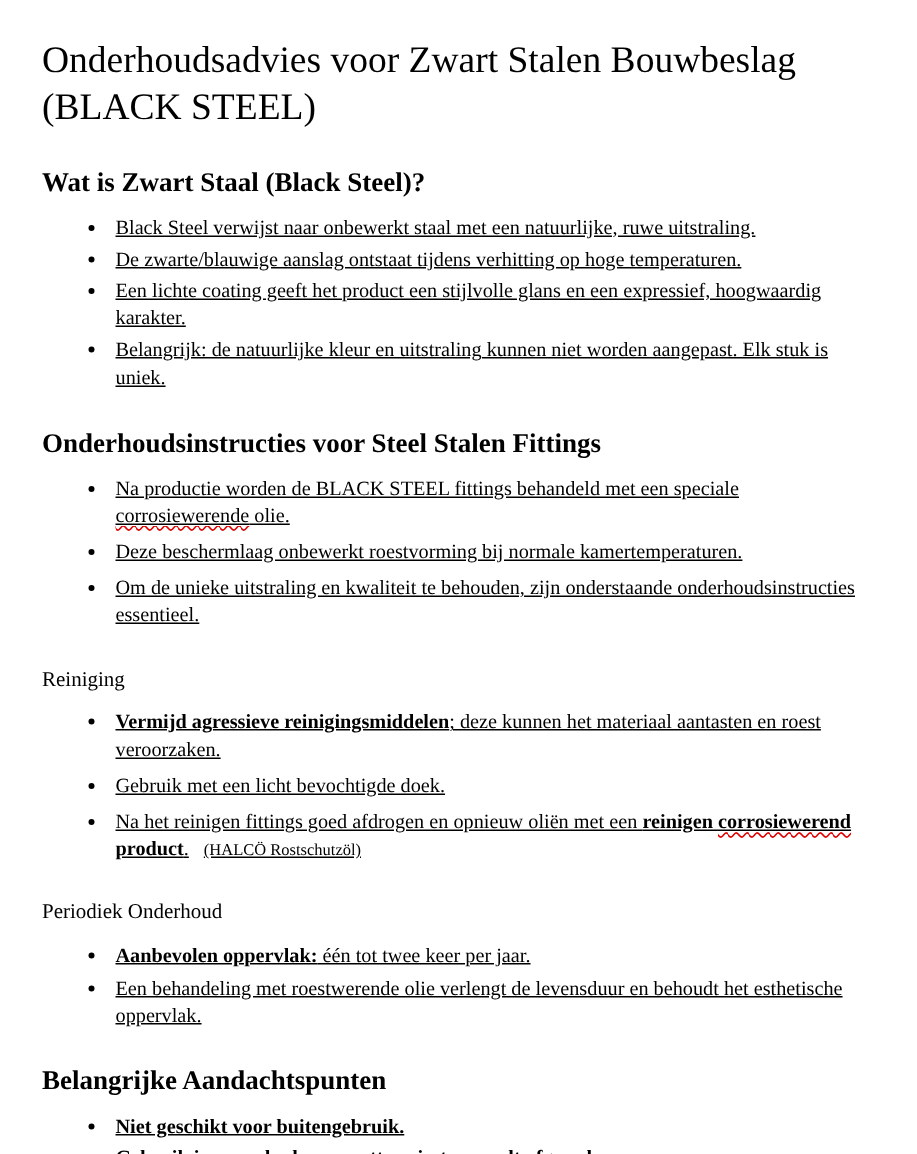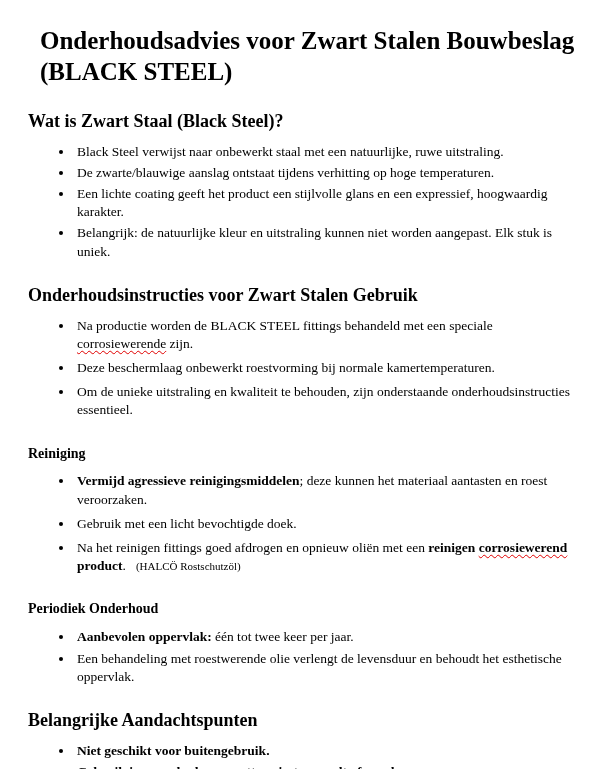--- a/index.html
+++ b/index.html
@@ -16,40 +16,41 @@
   }
   .page {
     box-sizing: border-box;
     width: 611px;
     min-height: 769px;
     padding: 14px 30px 12px 28px;
   }
   h1 {
     font-size: 25px;
     line-height: 1.22;
-    margin: 12px 0 6px 12px;
-    font-weight: bold;
+    margin: 12px 0 6px 0;
+    font-weight: normal;
   }
   h2 {
     font-size: 18px;
     line-height: 1.2;
     margin: 24px 0 8px 0;
     font-weight: bold;
   }
   h3 {
     font-size: 14px;
     line-height: 1.2;
     margin: 26px 0 6px 0;
-    font-weight: bold;
+    font-weight: normal;
   }
   ul {
     margin: 10px 0 0 0;
     padding-left: 46px;
     font-size: 13.5px;
     line-height: 1.35;
+    text-decoration: underline;
   }
   li {
     margin-bottom: 3px;
     padding-left: 3px;
   }
   ul.loose li {
     margin-bottom: 6px;
   }
   .b { font-weight: bold; text-align: right; }
   .misspell {
@@ -73,24 +74,24 @@
   <h1>Onderhoudsadvies voor Zwart Stalen Bouwbeslag (BLACK STEEL)</h1>
 
   <h2>Wat is Zwart Staal (Black Steel)?</h2>
   <ul>
     <li><span>Black Steel verwijst naar onbewerkt staal met een natuurlijke, ruwe uitstraling.</span></li>
     <li><span>De zwarte/blauwige aanslag ontstaat tijdens verhitting op hoge temperaturen.</span></li>
     <li><span>Een lichte coating geeft het product een stijlvolle glans en een expressief, hoogwaardig karakter.</span></li>
     <li><span>Belangrijk: de natuurlijke kleur en uitstraling kunnen niet worden aangepast. Elk stuk is uniek.</span></li>
   </ul>
 
-  <h2>Onderhoudsinstructies voor Zwart Stalen Gebruik</h2>
+  <h2>Onderhoudsinstructies voor Steel Stalen Fittings</h2>
   <ul class="loose">
     <li>
-      <span>Na productie worden de BLACK STEEL fittings behandeld met een speciale </span><span class="misspell">corrosiewerende</span><span> zijn.</span>
+      <span>Na productie worden de BLACK STEEL fittings behandeld met een speciale </span><span class="misspell">corrosiewerende</span><span> olie.</span>
     </li>
     <li><span>Deze beschermlaag onbewerkt roestvorming bij normale kamertemperaturen.</span></li>
     <li><span>Om de unieke uitstraling en kwaliteit te behouden, zijn onderstaande onderhoudsinstructies essentieel.</span></li>
   </ul>
 
   <h3>Reiniging</h3>
   <ul class="loose">
     <li>
       <span class="b">Vermijd agressieve reinigingsmiddelen</span><span>; deze kunnen het materiaal aantasten en roest veroorzaken.</span>
     </li>

